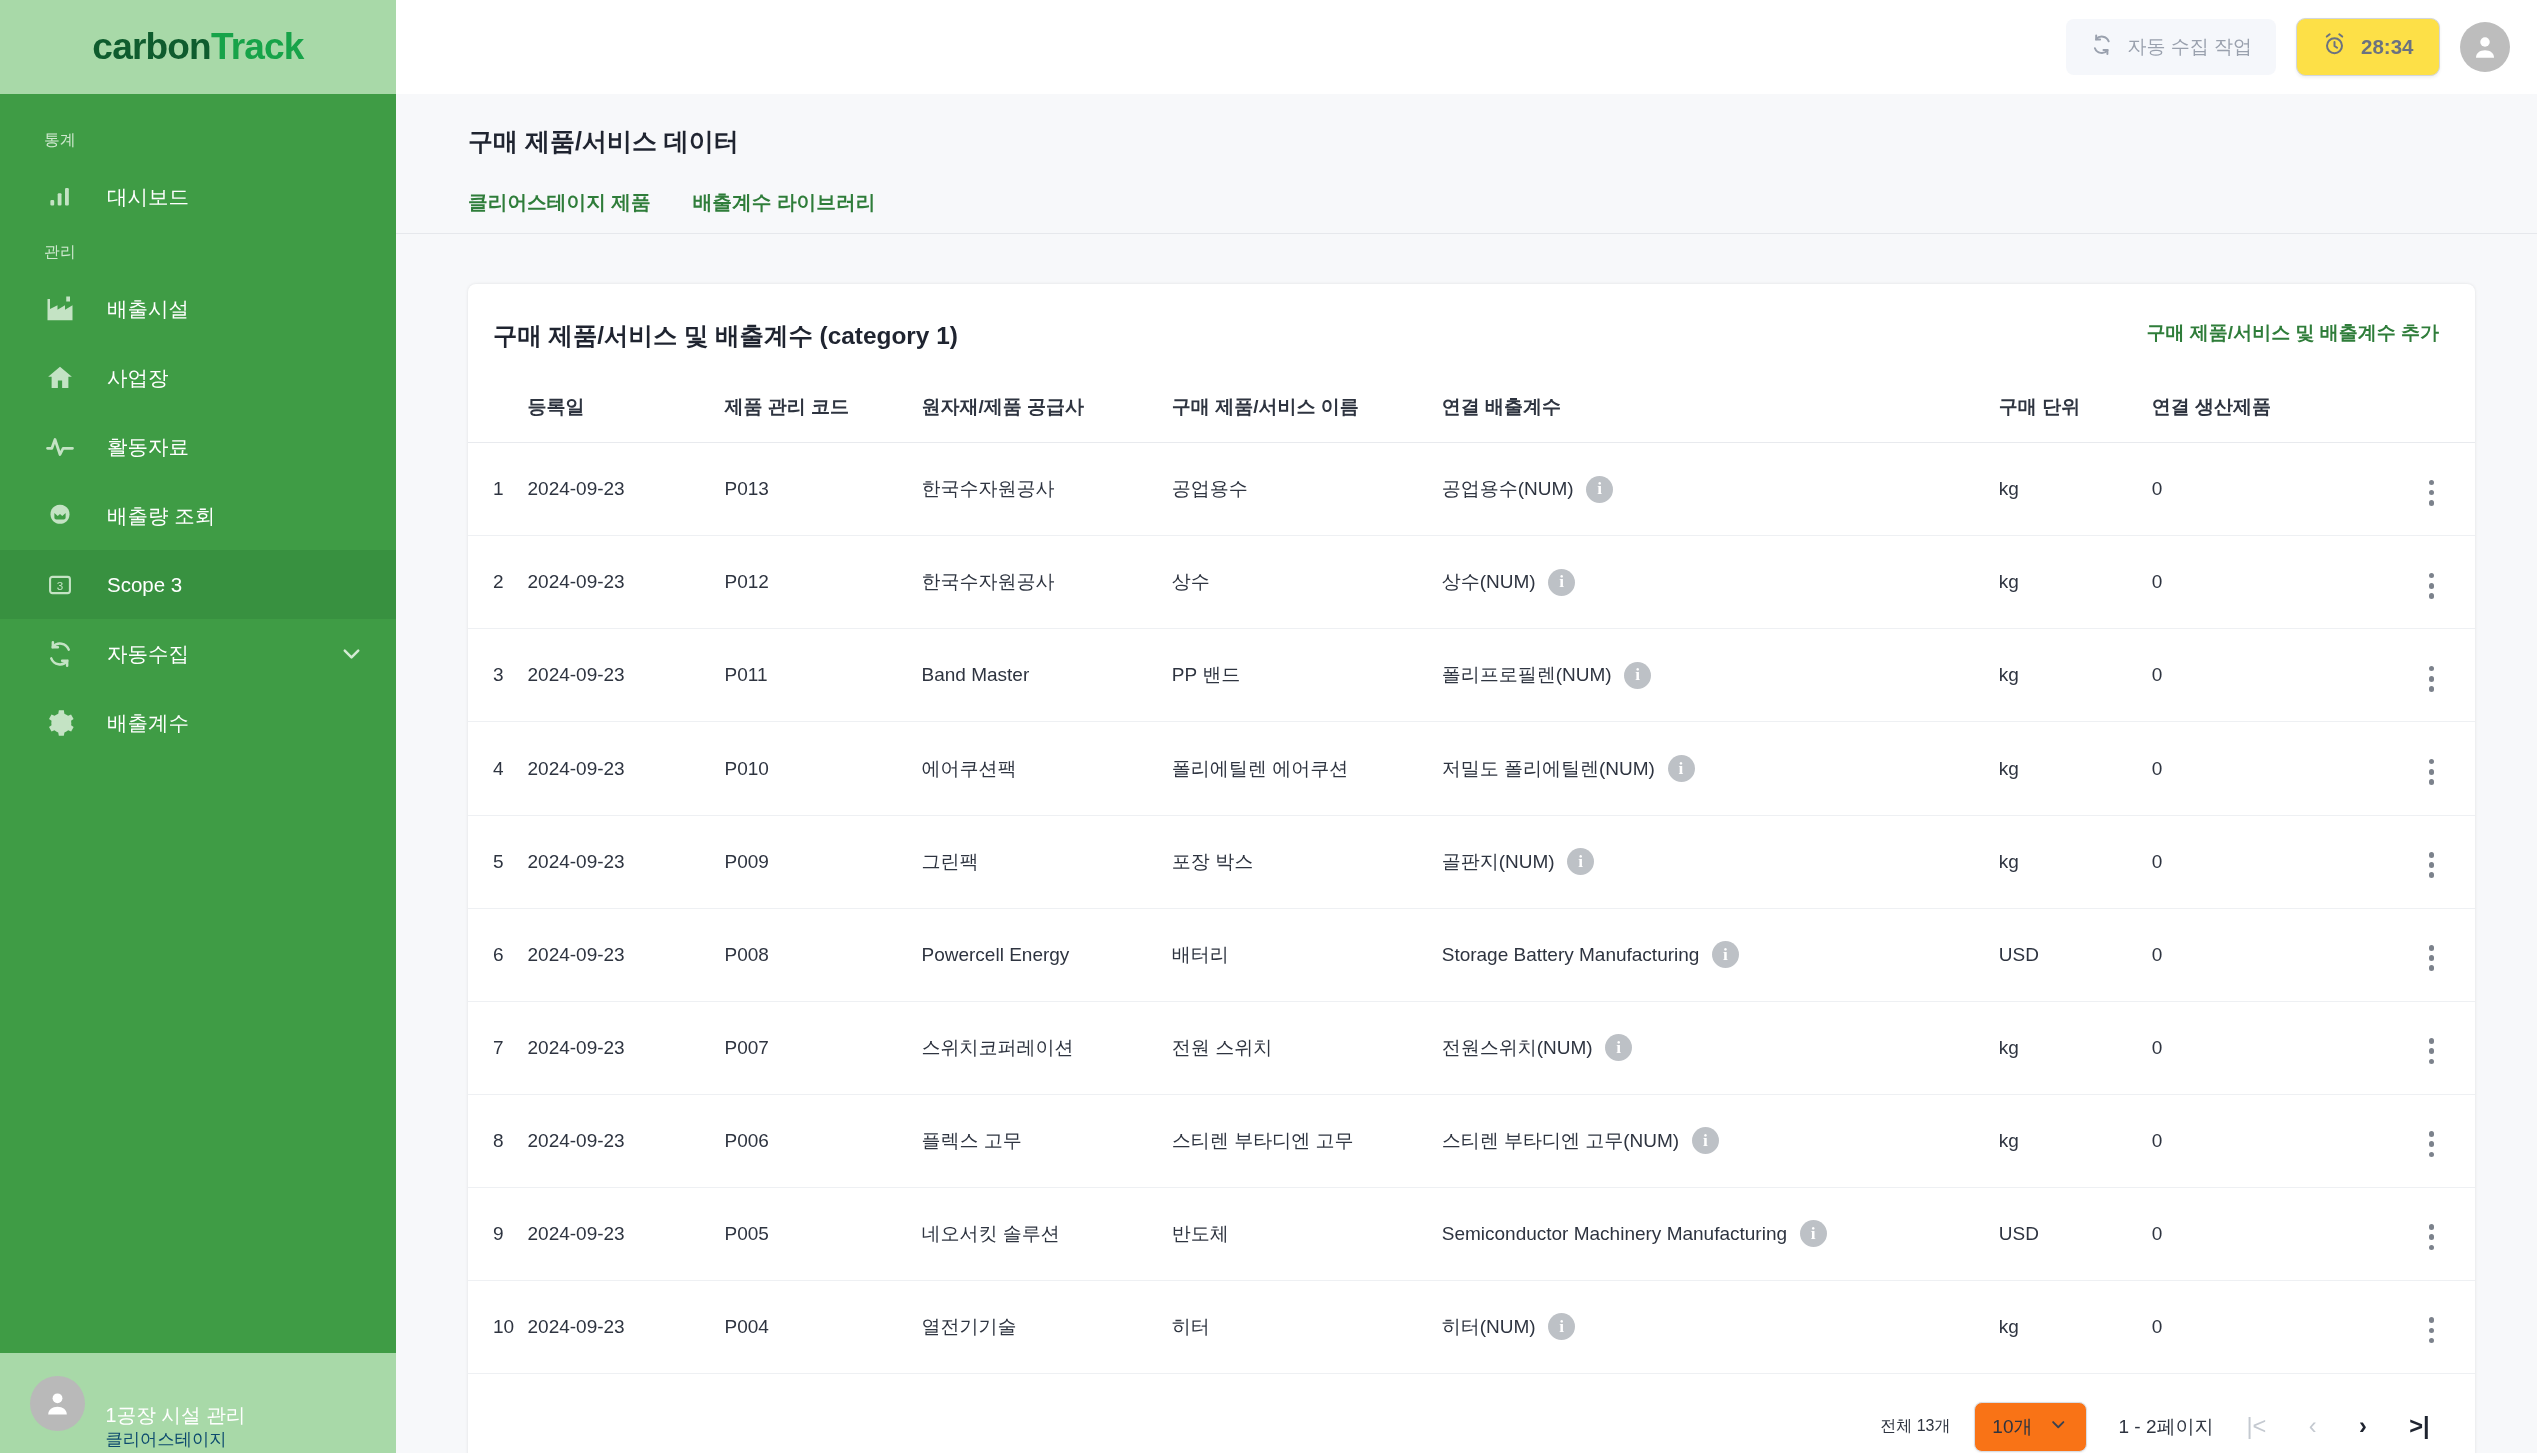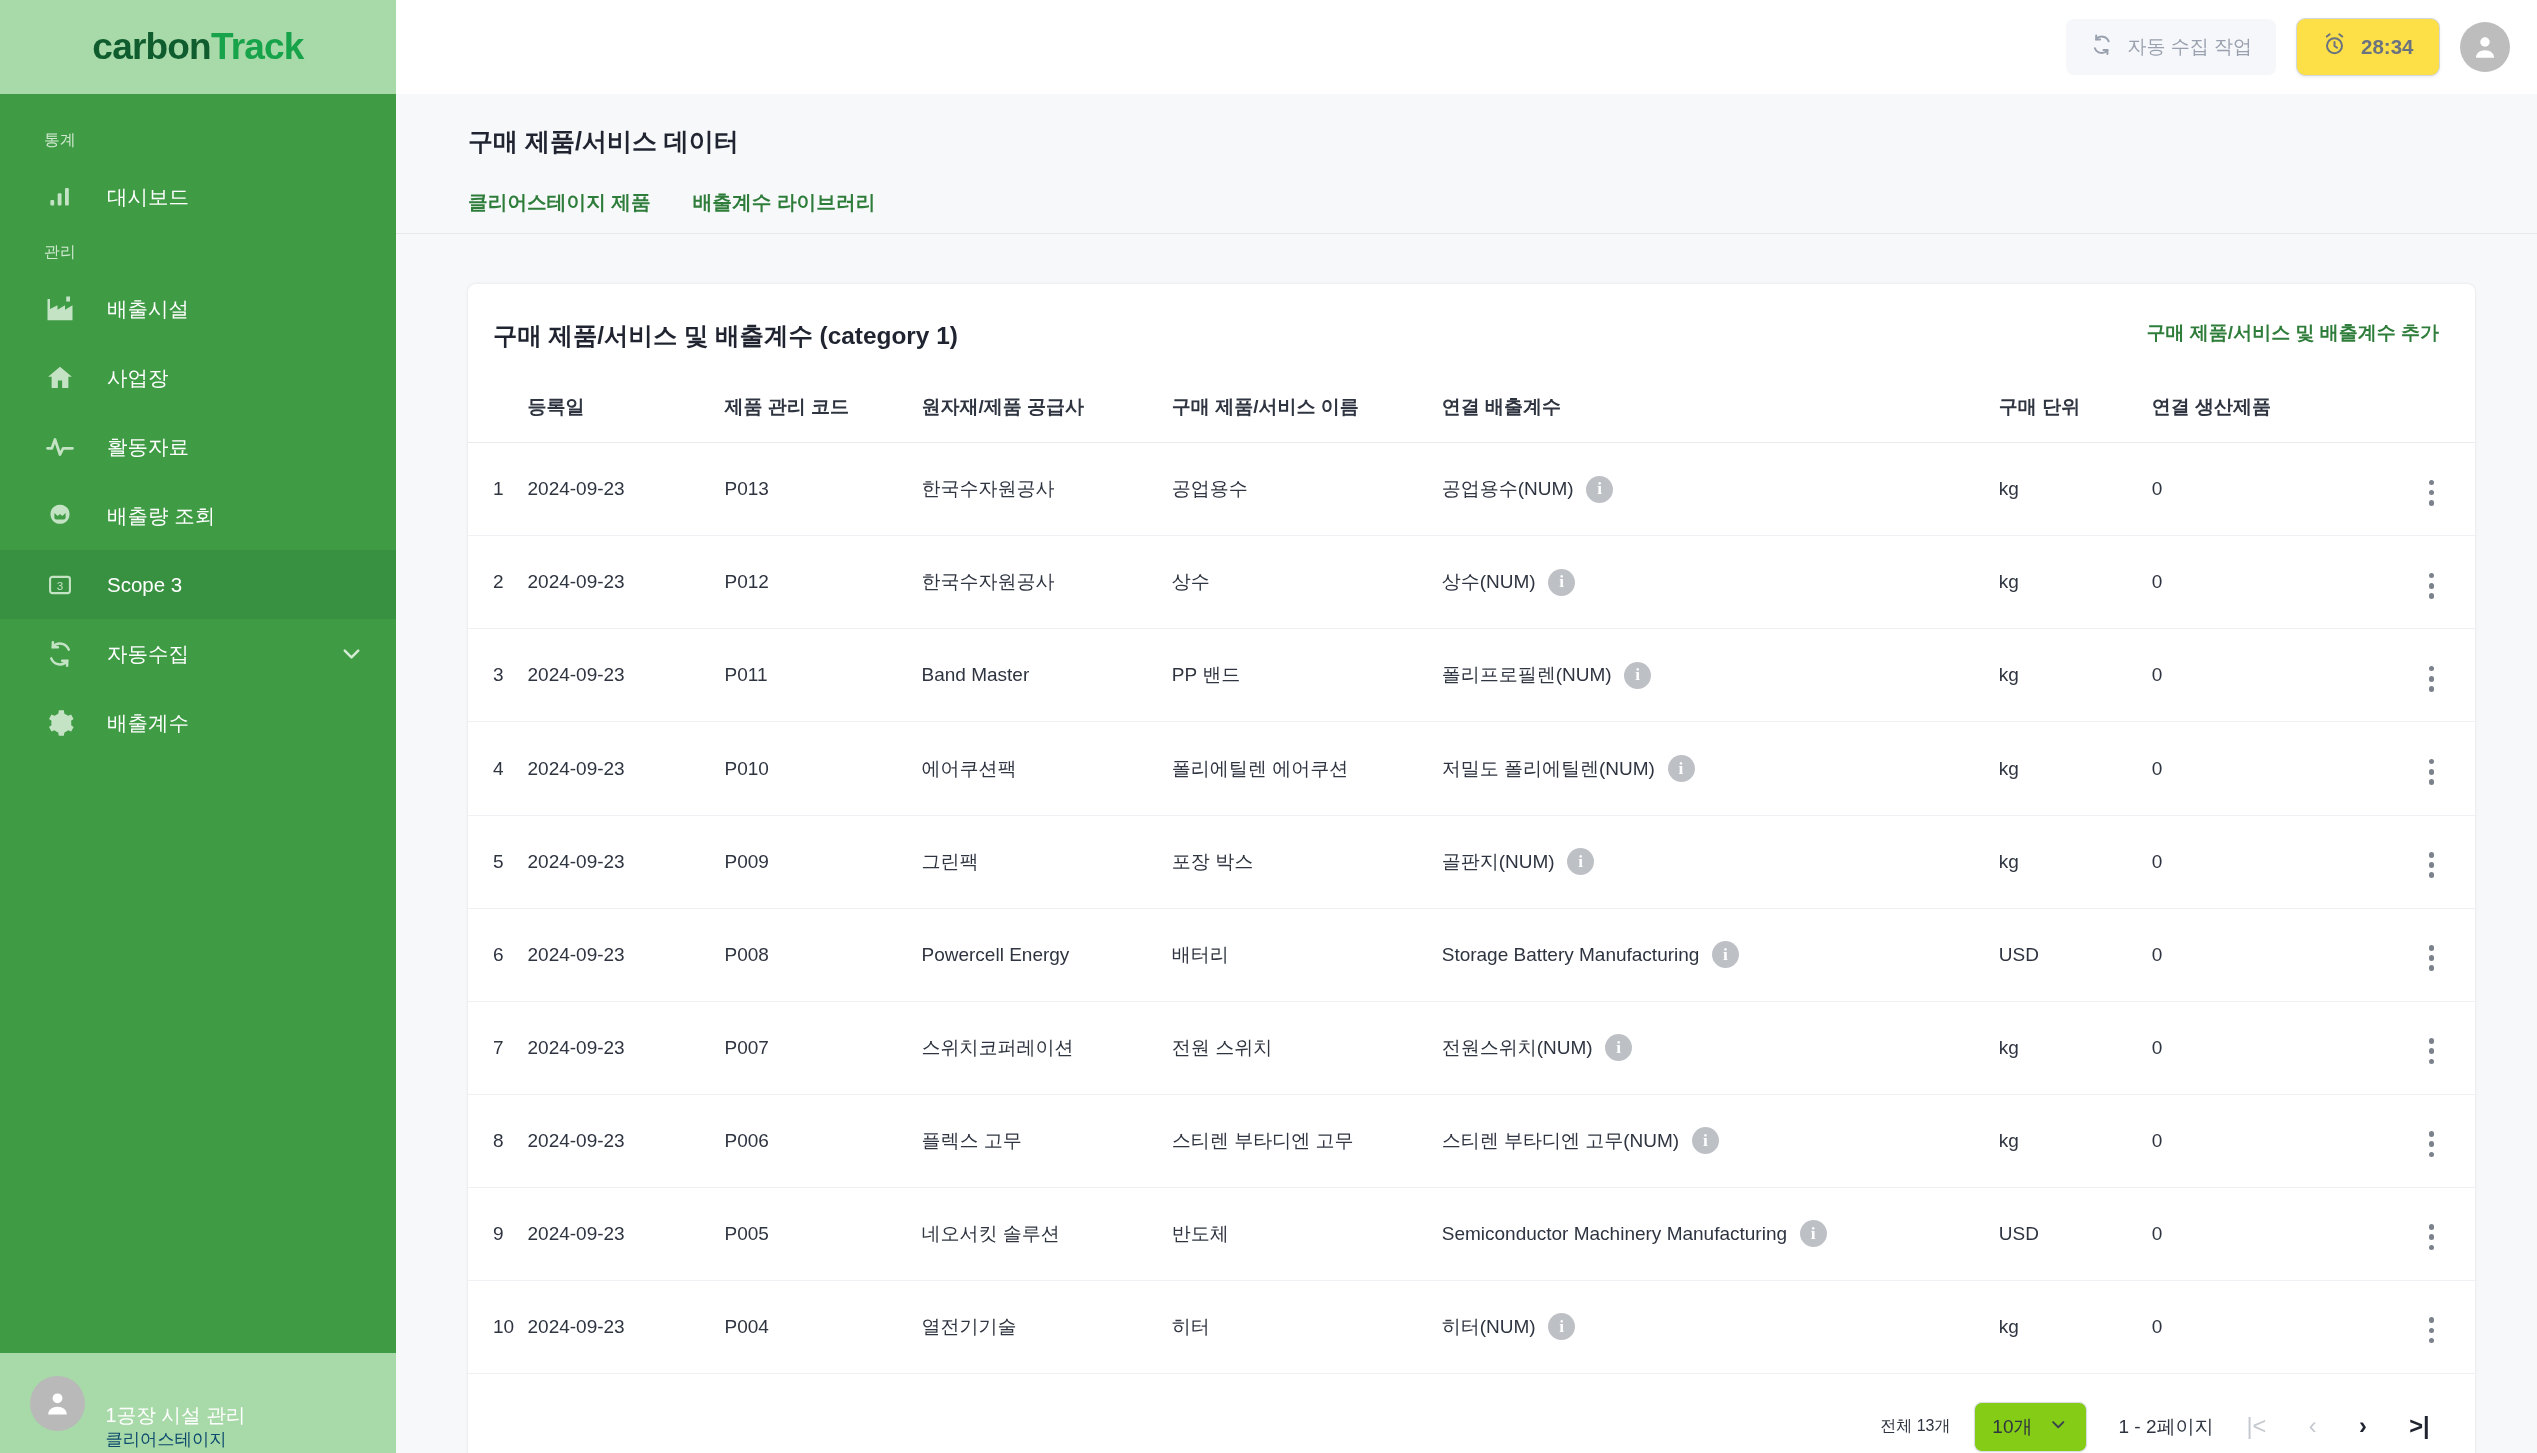--- a/index.html
+++ b/index.html
@@ -160,21 +160,21 @@
 
   .pager {
     display: flex; align-items: center; justify-content: flex-end;
     gap: 23.6px; padding: 28px 36px 28px 0;
   }
   .pager-total { font-size: 16px; color: #2e3440; }
   .pager-select {
     display: flex; align-items: center; gap: 15.7px;
     border: 1.6px solid #d9dde3; border-radius: 7.9px;
     padding: 11px 17.3px; font-size: 19px; color: #2e3440; cursor: pointer;
-    box-shadow: 0 0.8px 2.4px rgba(0,0,0,.06); background: #84cc16;
+    box-shadow: 0 0.8px 2.4px rgba(0,0,0,.06); background: #f97316;
   }
   .pager-range { font-size: 19px; color: #2e3440; margin-left: 7.9px; }
   .pg-btn {
     background: none; border: none; font-family: inherit;
     font-size: 23.6px; cursor: pointer; padding: 4.7px 9.4px; line-height: 1;
   }
   .pg-dim { color: #c4c9d0; }
   .pg-on  { color: #1f2430; font-weight: 700; }
 </style>
 </head>

